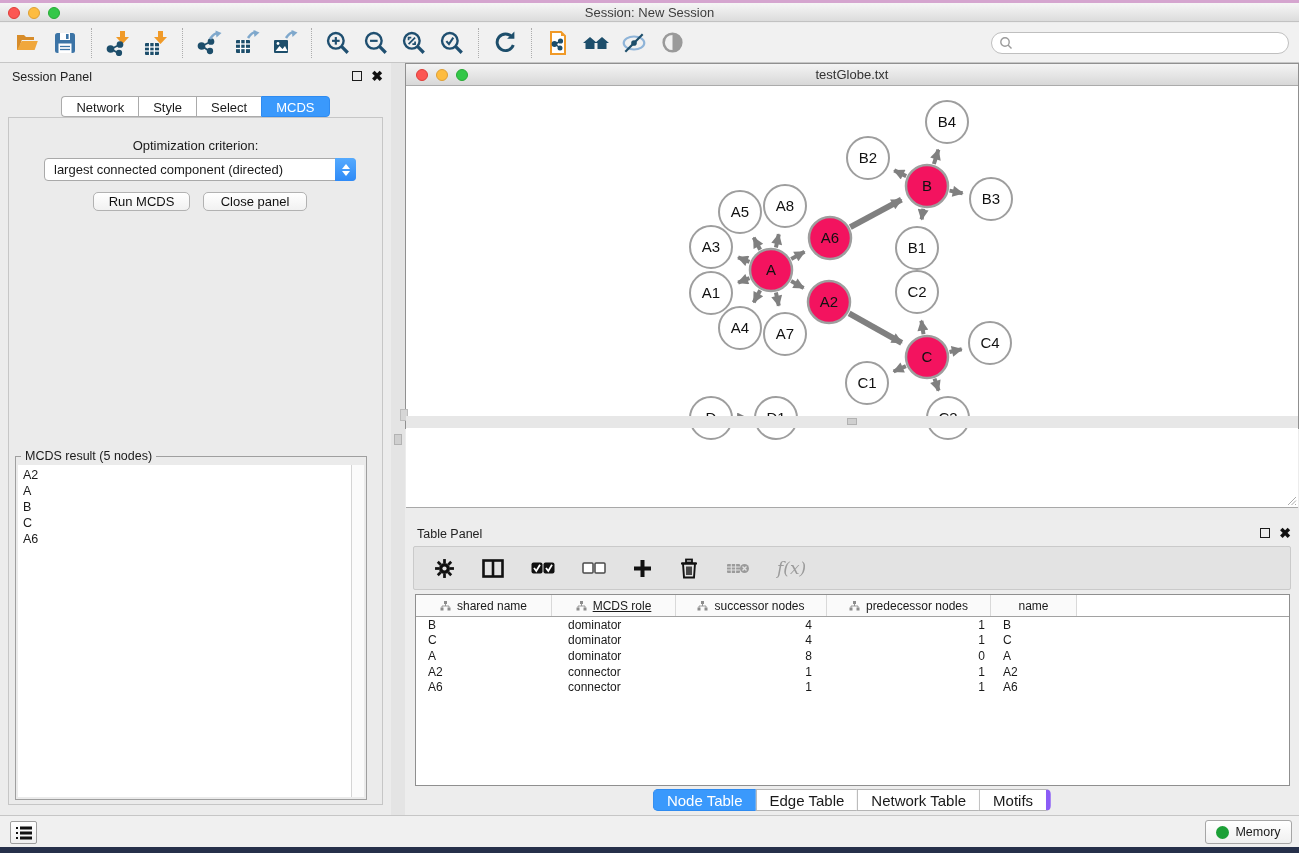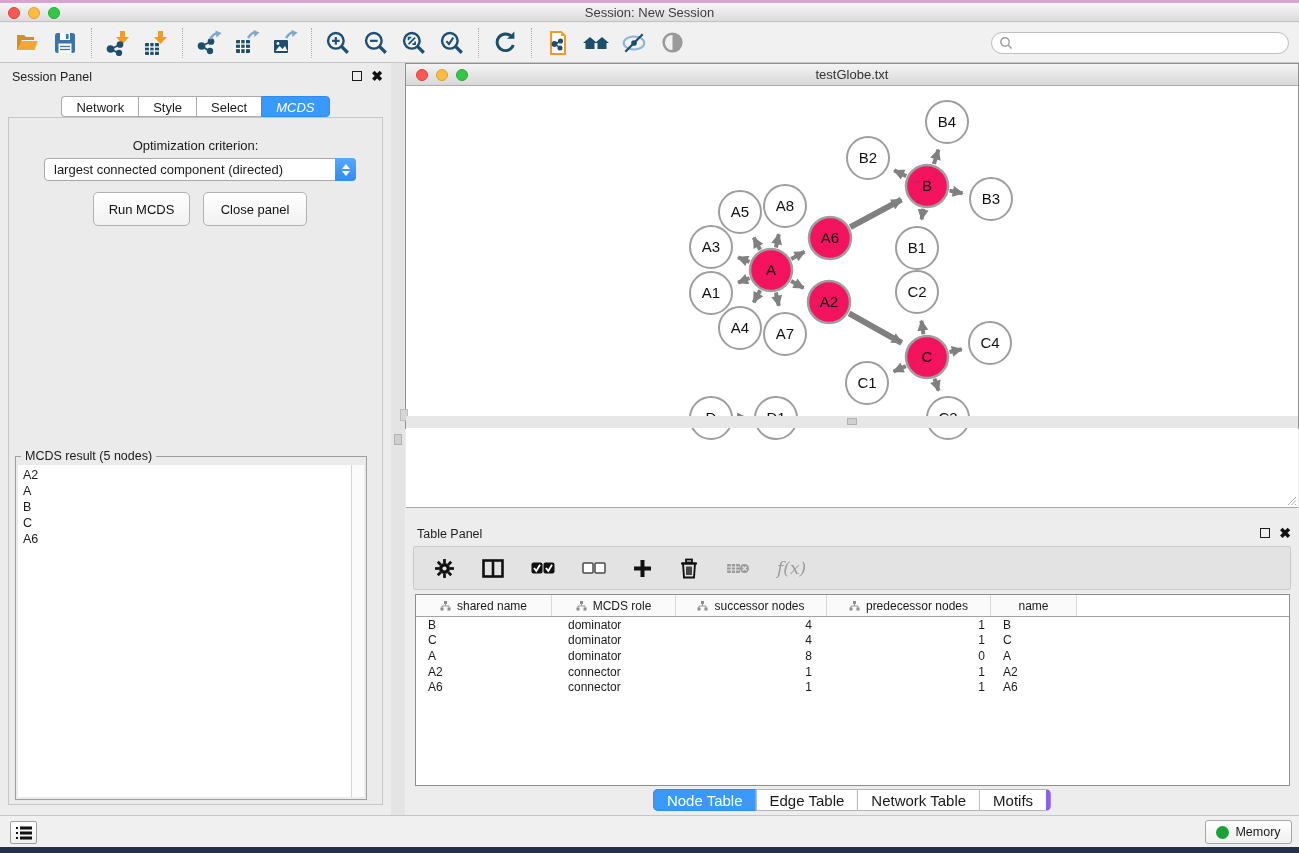--- a/index.html
+++ b/index.html
@@ -31,35 +31,35 @@
   
   #control-panel{position:absolute;left:0;top:63px;width:391px;height:752px;background:#ECECEC;}
   .panel-title{position:absolute;left:12px;top:7px;font-size:12.5px;color:#222;}
   .win-btns{position:absolute;right:8px;top:8px;display:flex;gap:9px;align-items:center;}
   .float-box{width:10px;height:10px;border:1.5px solid #1a1a1a;background:transparent;}
   .close-x{font-size:14px;font-weight:bold;line-height:10px;color:#111;}
   #cp-tabs{position:absolute;top:33px;left:0;right:0;display:flex;justify-content:center;}
   .cp-tab{height:21px;line-height:21px;padding:0 14px;background:#FFF;border:1px solid #ABABAB;
     border-right:none;font-size:13px;}
   .cp-tab:first-child{border-radius:4px 0 0 4px;}
-  .cp-tab:last-child{border-right:1px solid #ABABAB;border-radius:0 4px 4px 0;font-style:italic;}
+  .cp-tab:last-child{border-right:1px solid #ABABAB;border-radius:0 4px 4px 0;}
   .cp-tab.active{background:#3A99FC;border-color:#2F8BF0;color:#FFF;}
   #cp-content{position:absolute;top:54px;left:8px;right:8px;bottom:10px;background:#EBEBEB;
     border:1px solid #C6C6C6;}
   #opt-label{position:absolute;top:20px;left:0;right:0;text-align:center;font-size:13px;}
   #opt-dropdown{position:absolute;top:40px;left:35px;width:312px;height:23px;background:#FFF;
     border:1px solid #A9A9A9;border-radius:4px;font-size:13px;}
   #opt-dropdown .dd-value{position:absolute;left:9px;top:3px;white-space:nowrap;}
   #opt-dropdown .dd-stepper{position:absolute;right:-1px;top:-1px;width:21px;height:23px;
     background:linear-gradient(#55AAFE,#2E8AF7);border-radius:0 4px 4px 0;display:flex;
     flex-direction:column;align-items:center;justify-content:center;gap:2px;}
   .chev{width:0;height:0;border-left:4px solid transparent;border-right:4px solid transparent;}
   .chev.up{border-bottom:5px solid #FFF;}
   .chev.down{border-top:5px solid #FFF;}
-  .cp-button{position:absolute;top:74px;height:34px;background:linear-gradient(#FFFFFF,#F1F1F1);
+  .cp-button{position:absolute;top:74px;height:19px;background:linear-gradient(#FFFFFF,#F1F1F1);
     border:1px solid #B2B2B2;border-radius:5px;font-size:13px;font-family:inherit;color:#111;
     padding:0;}
   #run-btn{left:84px;width:97px;}
   #close-panel-btn{left:194px;width:104px;}
   #result-group{position:absolute;left:6px;top:338px;width:352px;height:344px;
     border:1px solid #9F9F9F;}
   #result-legend{position:absolute;top:-8px;left:5px;background:#EBEBEB;padding:0 4px;
     font-size:12.5px;}
   #result-inner{position:absolute;left:2px;right:2px;top:8px;bottom:2px;background:#FFF;}
   #result-scroll{position:absolute;right:0;top:0;bottom:0;width:13px;background:#FBFBFB;
@@ -552,21 +552,21 @@
           <svg width="11" height="10" viewBox="0 0 11 10">
             <g fill="#8C8C8C">
               <rect x="4" y="0" width="3" height="3"></rect>
               <rect x="0.5" y="6.5" width="3" height="3"></rect>
               <rect x="7.5" y="6.5" width="3" height="3"></rect>
             </g>
             <path d="M5.5 3v2M2 6.5V5h7v1.5" stroke="#8C8C8C" stroke-width="0.9" fill="none"></path>
           </svg>
           <span>shared name</span>
         </div>
-        <div class="th-cell" style="width: 124px;">
+        <div class="th-cell" style="width: 124px; text-decoration: underline;">
           <svg width="11" height="10" viewBox="0 0 11 10">
             <g fill="#8C8C8C">
               <rect x="4" y="0" width="3" height="3"></rect>
               <rect x="0.5" y="6.5" width="3" height="3"></rect>
               <rect x="7.5" y="6.5" width="3" height="3"></rect>
             </g>
             <path d="M5.5 3v2M2 6.5V5h7v1.5" stroke="#8C8C8C" stroke-width="0.9" fill="none"></path>
           </svg>
           <span>MCDS role</span>
         </div>

